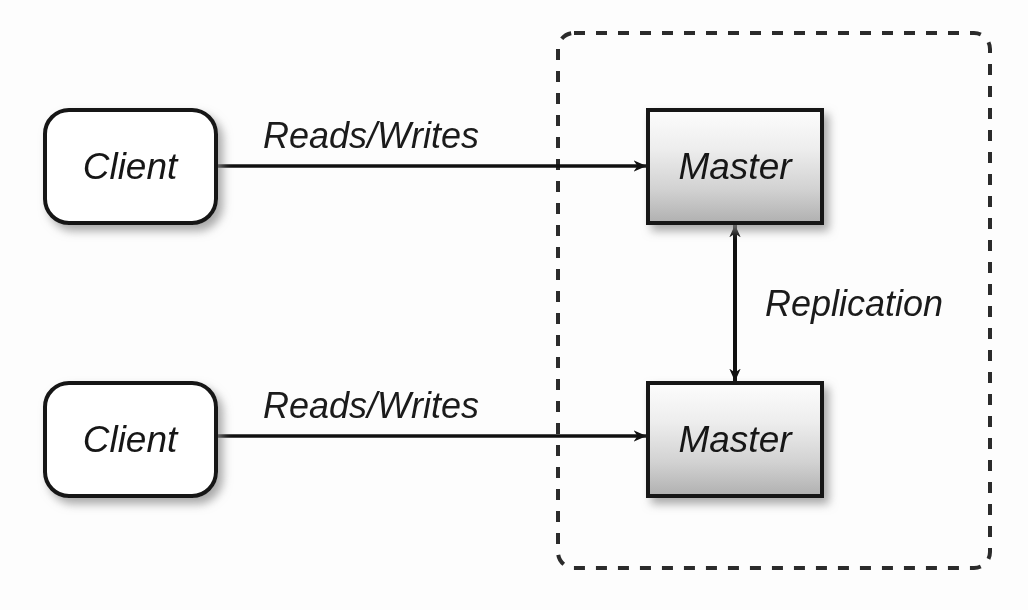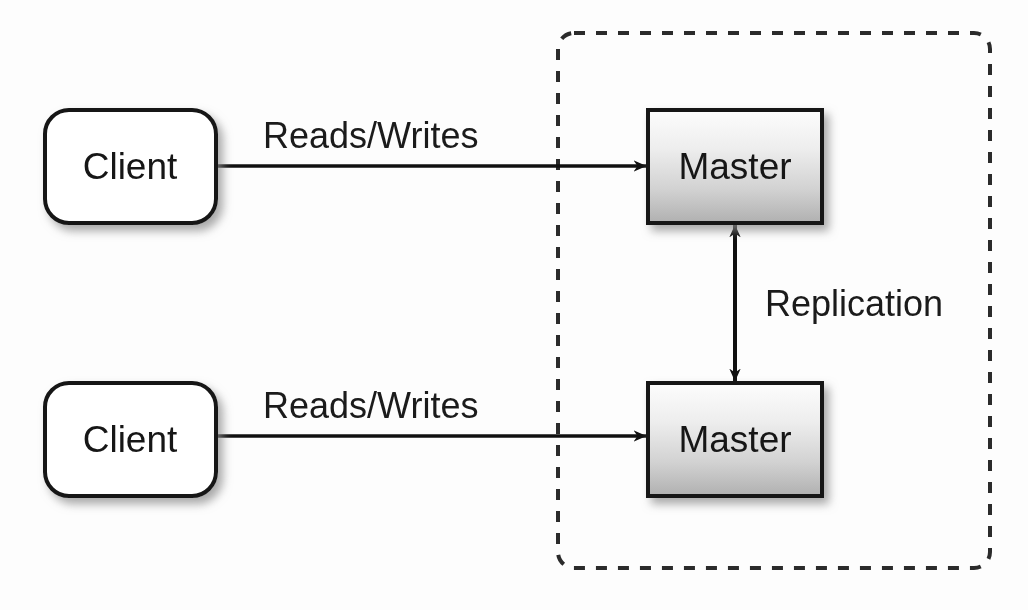--- a/index.html
+++ b/index.html
@@ -9,20 +9,21 @@
   }
   body {
     font-family: "Liberation Sans", sans-serif;
   }
   #canvas {
     position: relative;
     width: 1028px;
     height: 610px;
     background: #fdfdfd;
     overflow: hidden;
+    font-style: italic;
   }
   #diagram-svg {
     position: absolute;
     left: 0;
     top: 0;
     width: 1028px;
     height: 610px;
   }
   .node-label {
     font-family: "Liberation Sans", sans-serif;

